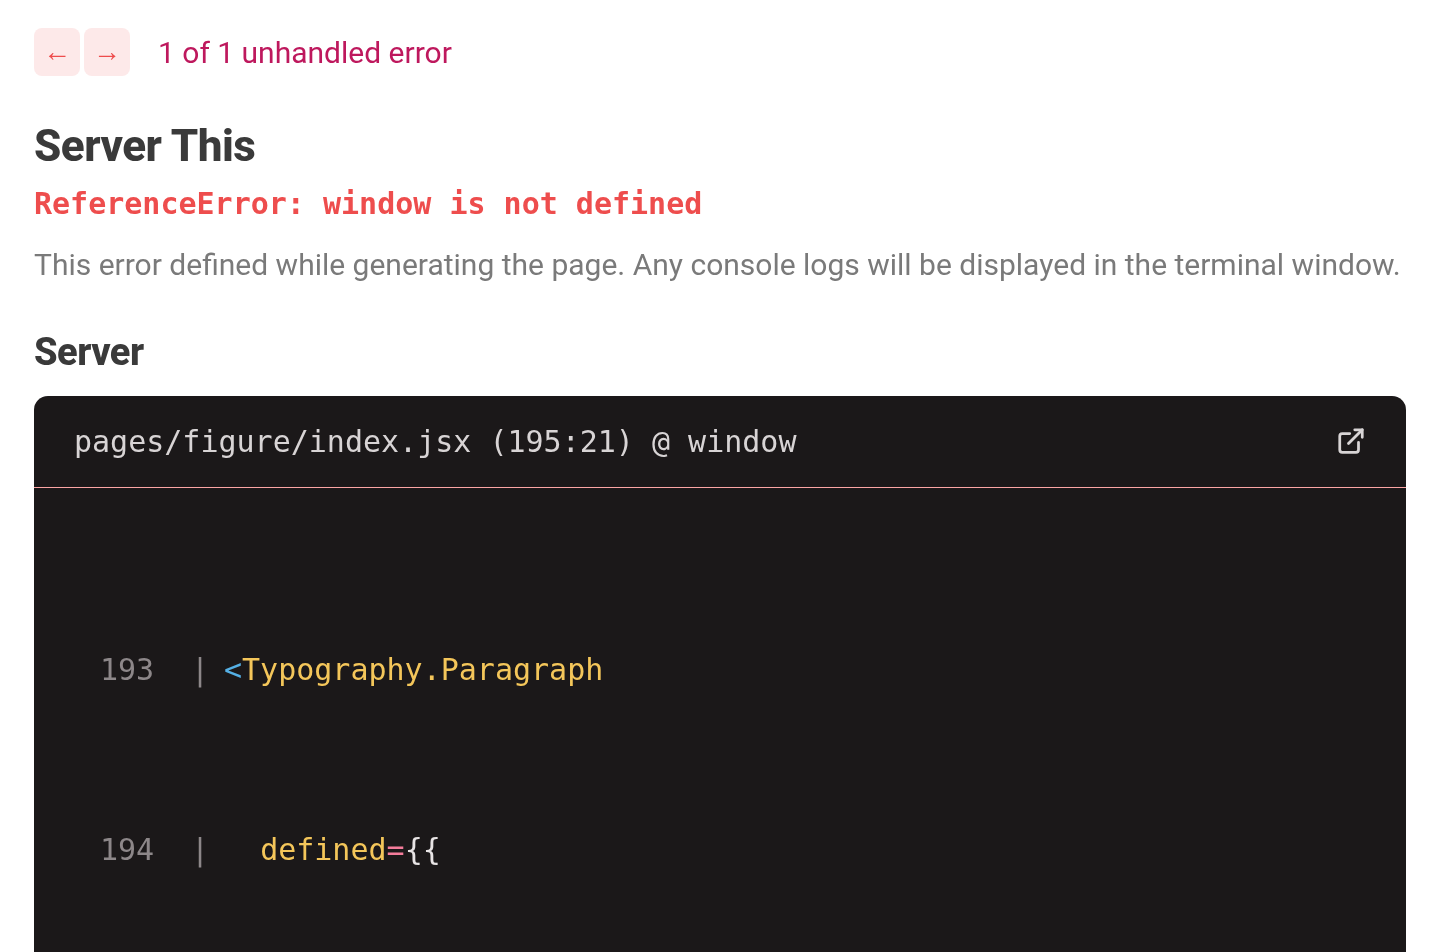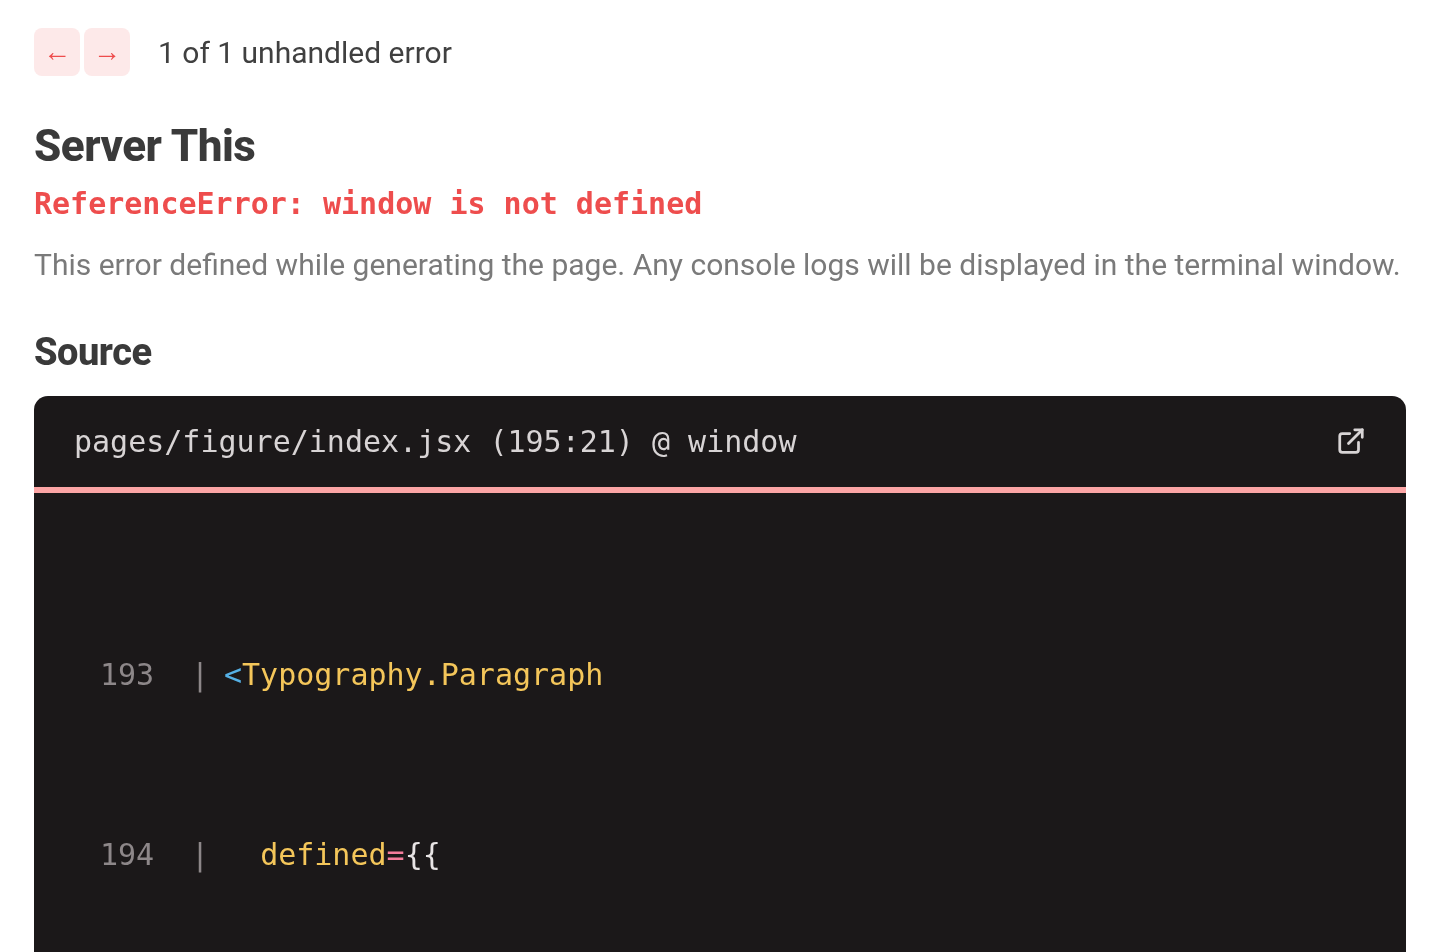--- a/index.html
+++ b/index.html
@@ -44,21 +44,21 @@
     background: #fde9e9;
     display: flex;
     align-items: center;
     justify-content: center;
     color: #ee4d4d;
     font-size: 28px;
     line-height: 1;
     cursor: pointer;
   }
   .nav-status {
-    color: #404040;
+    color: #be185d;
     font-size: 30px;
     font-weight: 400;
   }
   h1.server-error {
     color: #3a3a3a;
     font-size: 44px;
     font-weight: 800;
     letter-spacing: -0.5px;
     margin-bottom: 14px;
   }
@@ -85,21 +85,21 @@
   .code-card {
     background: #1b1819;
     border-radius: 14px;
     overflow: hidden;
   }
   .code-header {
     display: flex;
     align-items: center;
     justify-content: space-between;
     padding: 28px 40px;
-    border-bottom: 6px solid #fca5a5;
+    border-bottom: 1px solid #fca5a5;
     color: #d8d4d5;
     font-family: ui-monospace, SFMono-Regular, Menlo, Monaco, Consolas, monospace;
     font-size: 30px;
     gap: 33px;
   }
   .open-ext {
     color: #d8d4d5;
     display: flex;
     align-items: center;
     cursor: pointer;
@@ -153,21 +153,21 @@
           <span>→</span>
         </button>
       </div>
       <div class="nav-status">1 of 1 unhandled error</div>
     </div>
 
     <h1 class="server-error">Server This</h1>
     <div class="err-msg">ReferenceError: window is not defined</div>
     <div class="err-desc">This error defined while generating the page. Any console logs will be displayed in the terminal window.</div>
 
-    <h2 class="source-title">Source</h2>
+    <h2 class="source-title">Server</h2>
 
     <div class="code-card">
       <div class="code-header">
         <span>pages/figure/index.jsx (195:21) @ window</span>
         <span class="open-ext">
           <svg viewBox="0 0 24 24" fill="none" stroke="currentColor" stroke-width="2.2" stroke-linecap="round" stroke-linejoin="round">
             <path d="M18 13v6a2 2 0 0 1-2 2H5a2 2 0 0 1-2-2V8a2 2 0 0 1 2-2h6"></path>
             <polyline points="15 3 21 3 21 9"></polyline>
             <line x1="10" y1="14" x2="21" y2="3"></line>
           </svg>

